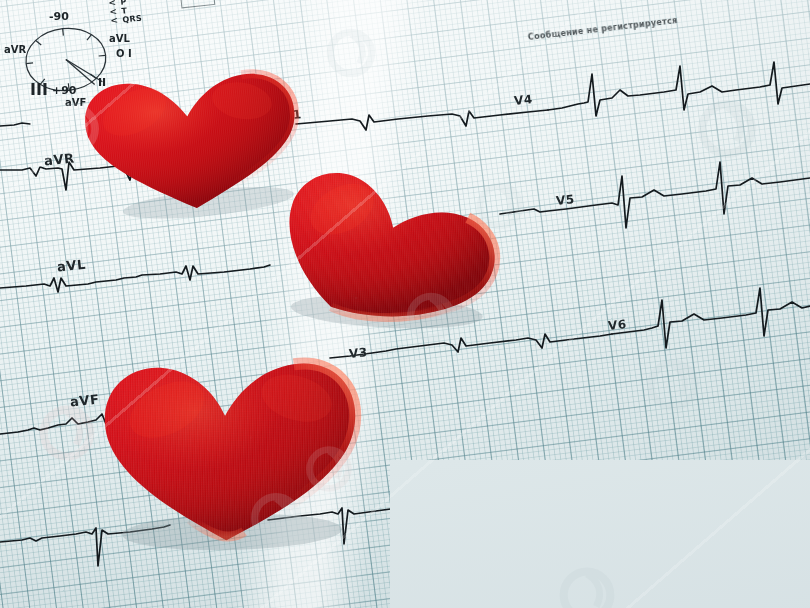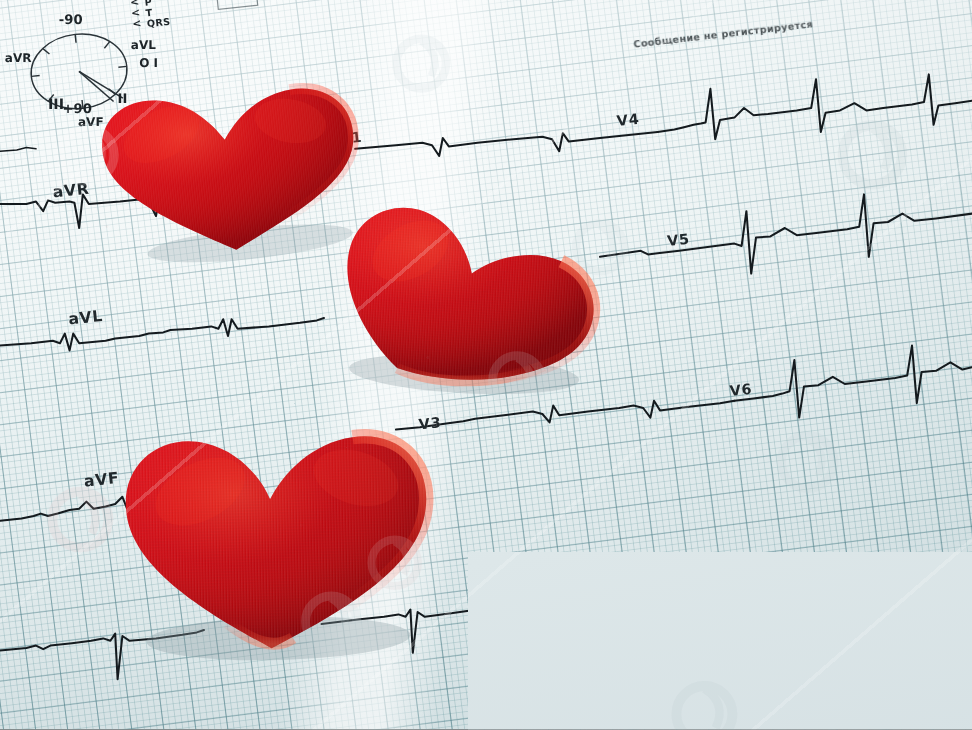--- a/index.html
+++ b/index.html
@@ -247,21 +247,21 @@
           <path d="M62,52 L96,78"></path>
           <path d="M62,52 L88,80"></path>
         </g>
       </g>
     </svg>
     <span class="axis-text" style="left:45px;top:6px;font-size:11px;">-90</span>
     <span class="axis-text" style="left:48px;top:80px;font-size:11px;">+90</span>
     <span class="axis-text" style="left:0px;top:40px;font-size:10px;">aVR</span>
     <span class="axis-text" style="left:105px;top:29px;font-size:10px;">aVL</span>
     <span class="axis-text" style="left:112px;top:44px;font-size:10px;">O I</span>
-    <span class="axis-text" style="left:36px;top:76px;font-size:12px;">III</span>
+    <span class="axis-text" style="left:26px;top:76px;font-size:16px;">III</span>
     <span class="axis-text" style="left:94px;top:72px;font-size:11px;">II</span>
     <span class="axis-text" style="left:61px;top:93px;font-size:10px;">aVF</span>
   </div>
 
   <div class="legend-block">
     <div style="position:absolute;left:0;top:0;transform:rotate(-6deg);transform-origin:left top;">
       <span class="legend-caret" style="left:0px;top:0px;">&lt;</span>
       <span class="legend-row" style="left:12px;top:1px;">P</span>
       <span class="legend-caret" style="left:0px;top:9px;">&lt;</span>
       <span class="legend-row" style="left:12px;top:10px;">T</span>

